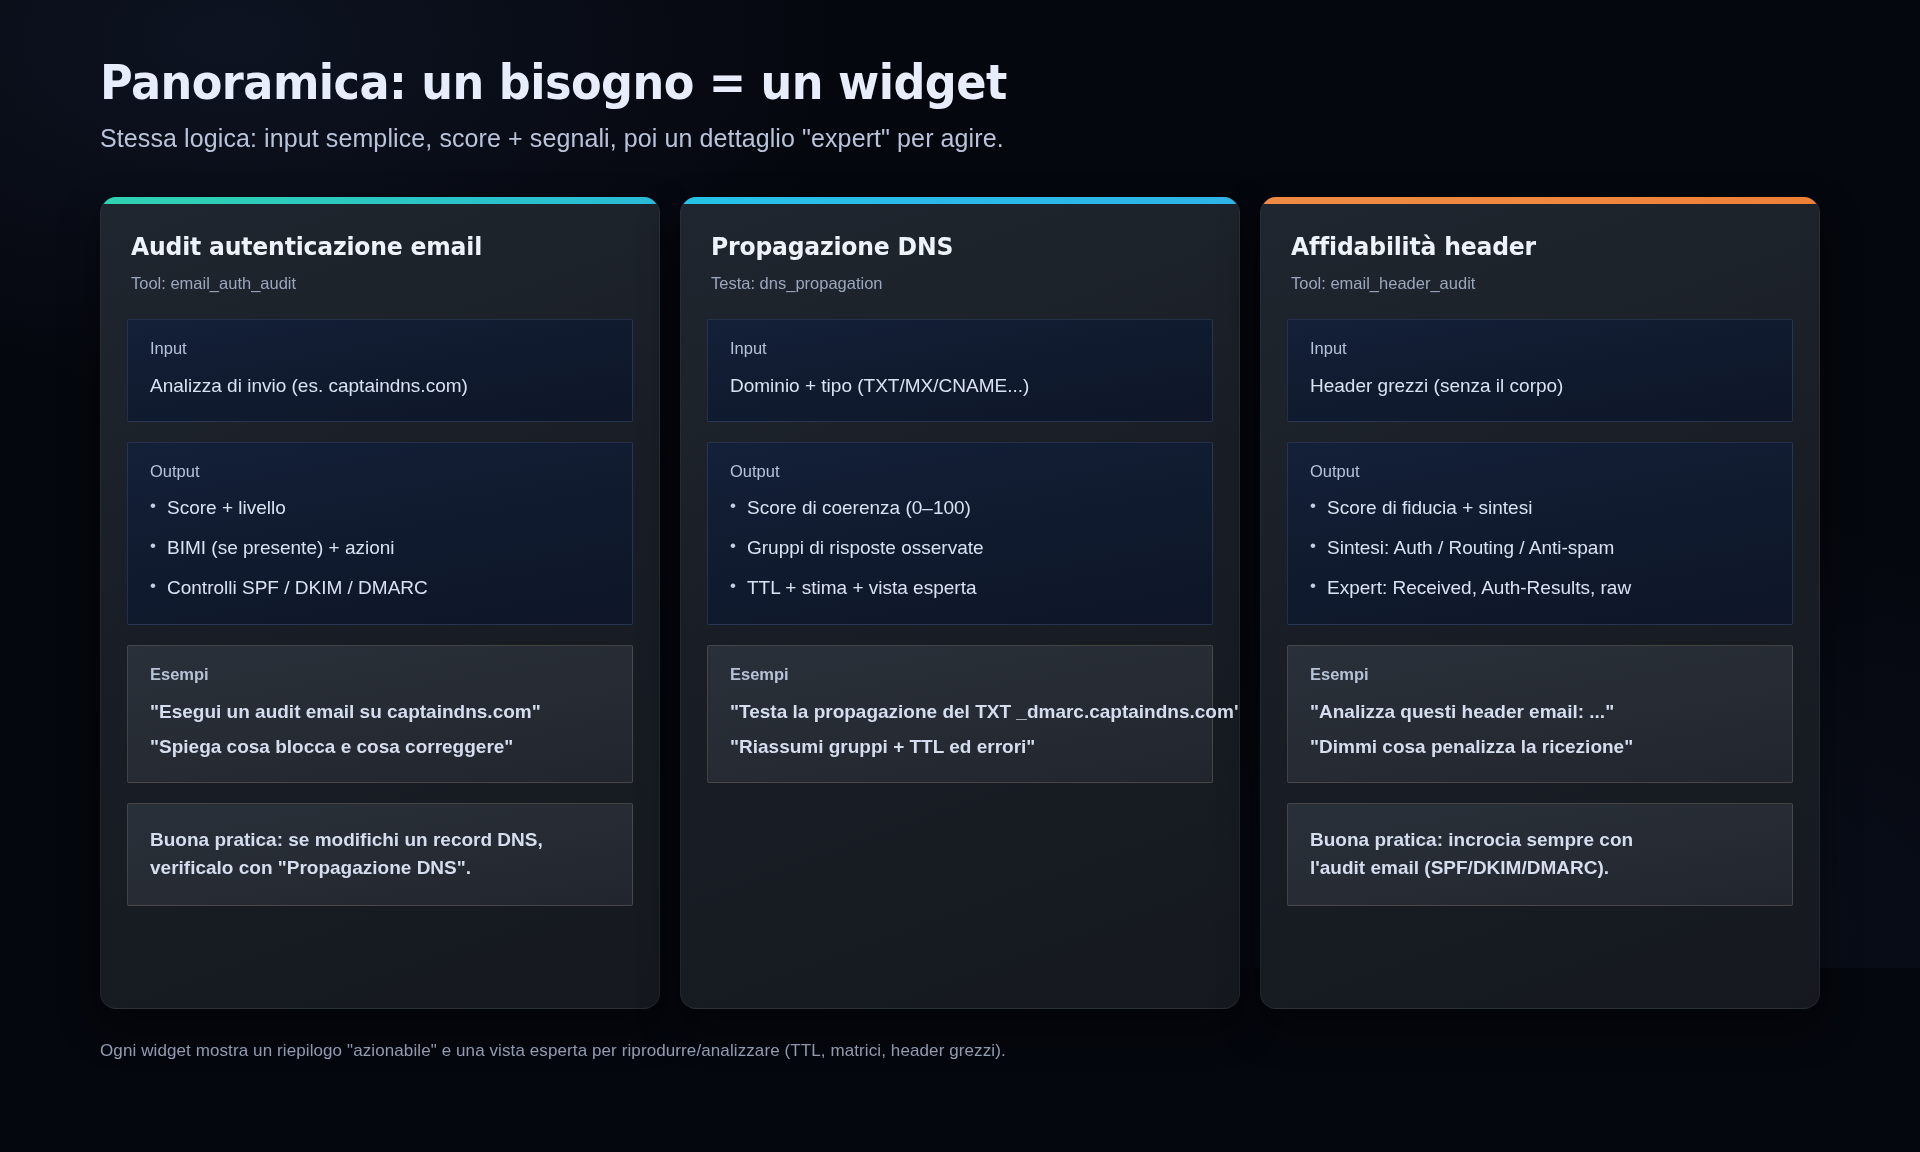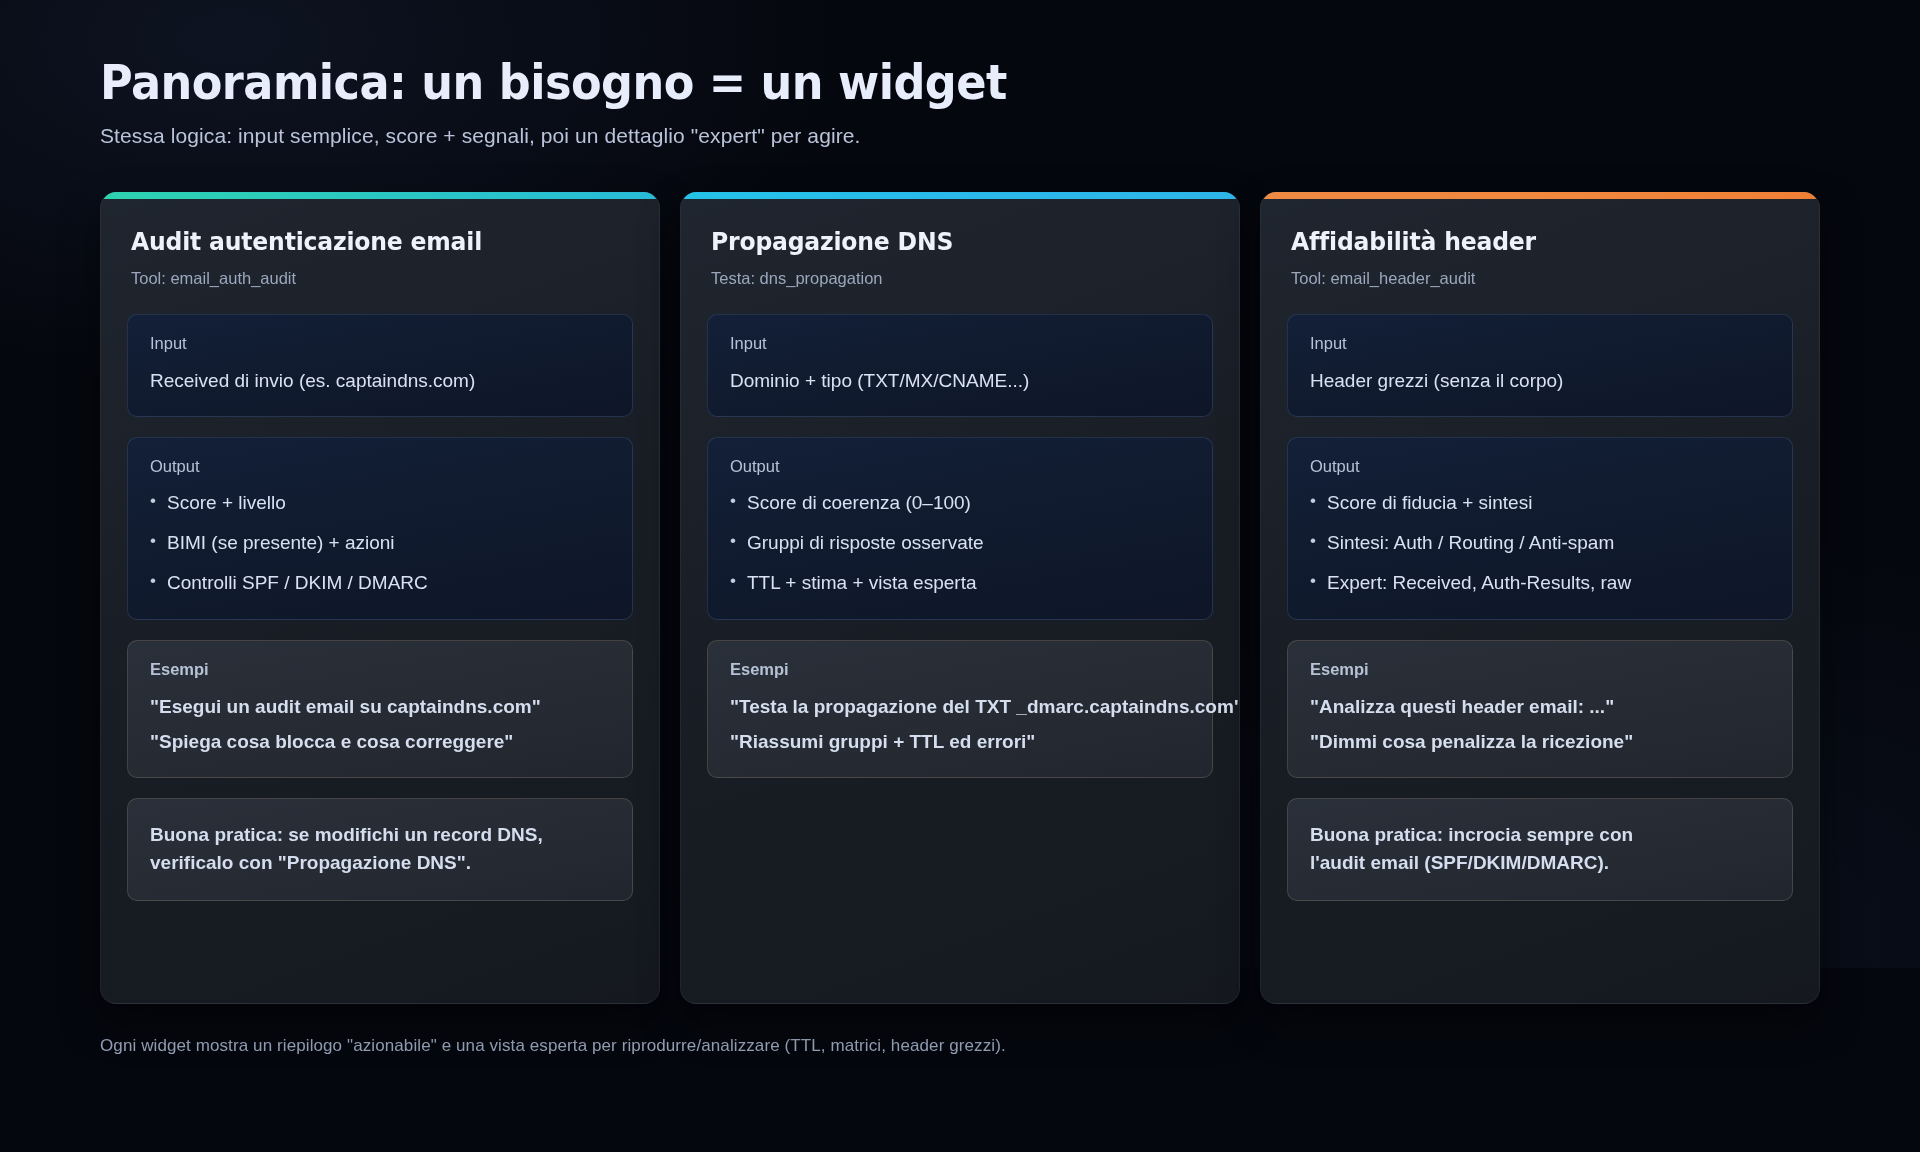--- a/index.html
+++ b/index.html
@@ -31,21 +31,21 @@
     letter-spacing: -0.6px;
     color: #e8edfb;
     line-height: 1.12;
     transform: scaleX(0.93);
     transform-origin: left center;
     white-space: nowrap;
   }
 
   .page-subtitle {
     margin-top: 14px;
-    font-size: 21px;
+    font-size: 25px;
     color: #b9c4da;
     letter-spacing: 0.1px;
   }
 
   
   .cards {
     display: grid;
     grid-template-columns: repeat(3, 1fr);
     gap: 20px;
     margin-top: 44px;
@@ -87,21 +87,21 @@
 
   .card-tool {
     margin-top: 13px;
     font-size: 16.5px;
     color: #9aa7bd;
   }
 
   .sections { padding: 0 26px; }
 
   .box {
-    border-radius: 10px;
+    border-radius: 2px;
     padding: 19px 22px 22px 22px;
     margin-top: 20px;
   }
 
   .box-navy {
     background: linear-gradient(170deg, #132038 0%, #101a2e 55%, #0e1628 100%);
     border: 1px solid rgba(120,150,200,0.20);
   }
 
   .box-slate {
@@ -179,21 +179,21 @@
     <div class="card">
       <div class="accent-bar accent-1"></div>
       <div class="card-head">
         <div class="card-title">Audit autenticazione email</div>
         <div class="card-tool">Tool: email_auth_audit</div>
       </div>
       <div class="sections">
 
         <div class="box box-navy">
           <div class="box-label">Input</div>
-          <div class="box-value">Received di invio (es. captaindns.com)</div>
+          <div class="box-value">Analizza di invio (es. captaindns.com)</div>
         </div>
 
         <div class="box box-navy">
           <div class="box-label">Output</div>
           <ul class="bullets">
             <li>Score + livello</li>
             <li>BIMI (se presente) + azioni</li>
             <li>Controlli SPF / DKIM / DMARC</li>
           </ul>
         </div>

